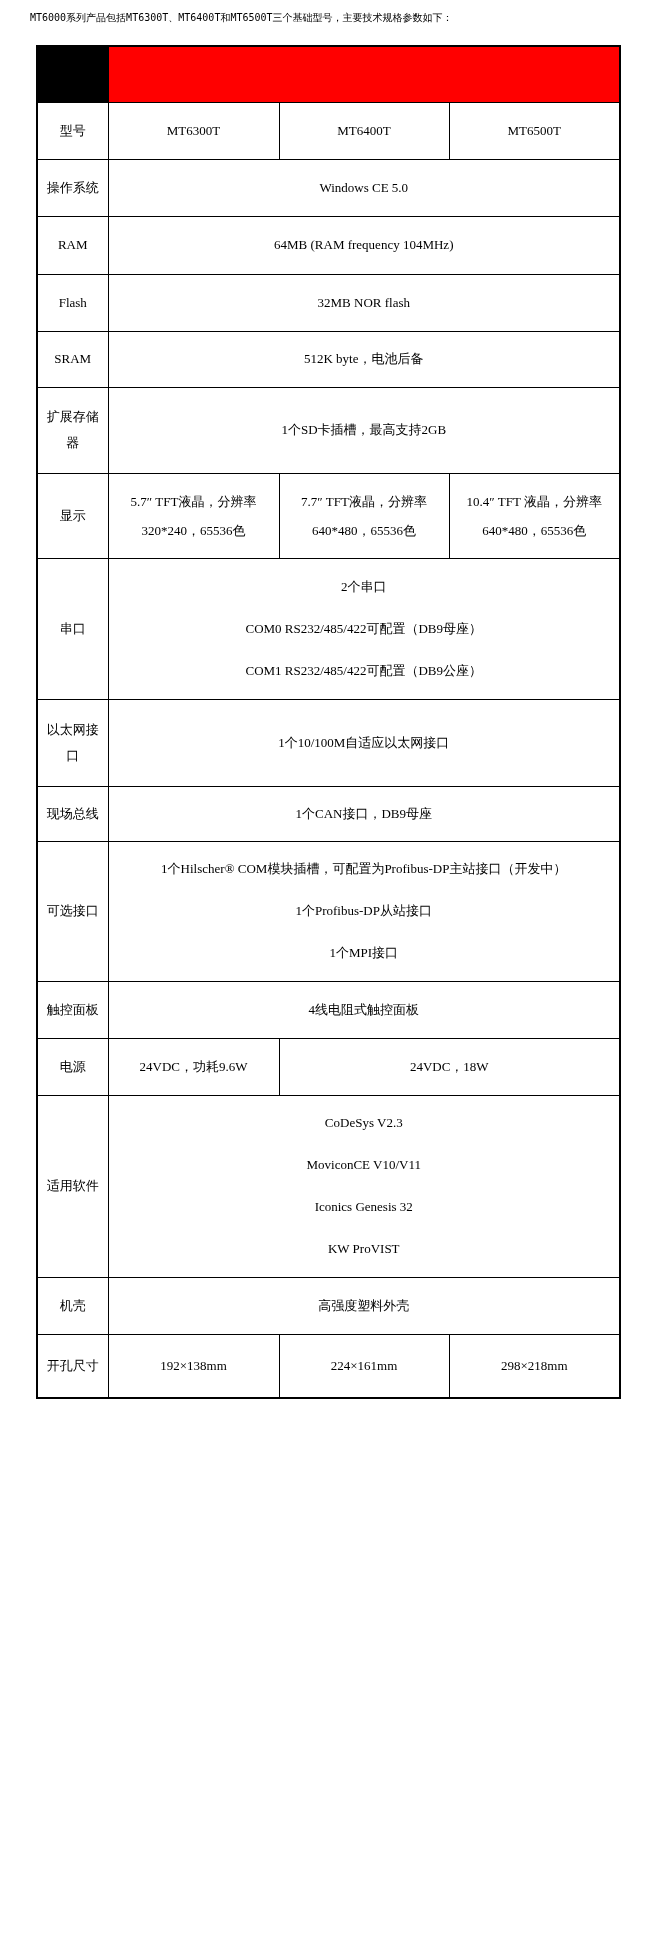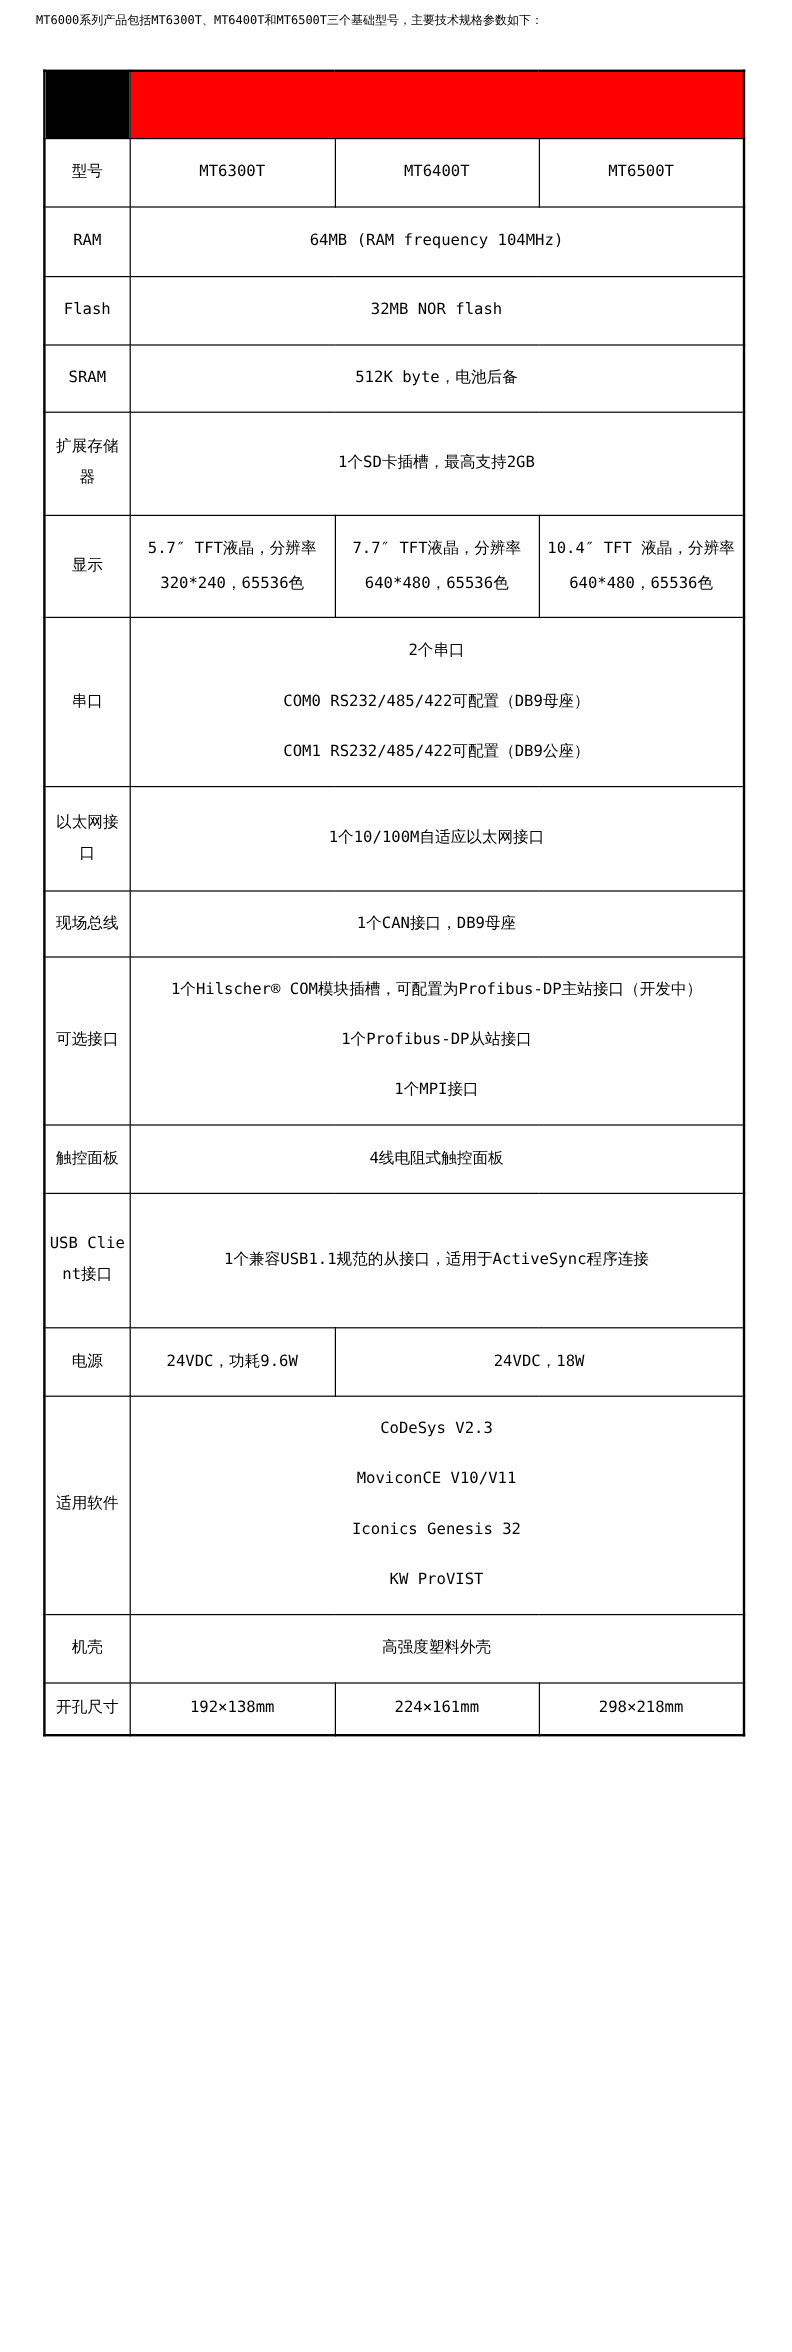--- a/index.html
+++ b/index.html
@@ -19,25 +19,26 @@
     position: absolute;
     left: 30px;
     top: 10px;
     font-size: 10px;
     line-height: 16px;
     white-space: nowrap;
   }
   table.spec {
     position: absolute;
     left: 36px;
-    top: 58px;
+    top: 45px;
     width: 583px;
     border-collapse: collapse;
     table-layout: fixed;
     border: 2px solid #000000;
+    font-family: Liberation Serif, serif;
   }
   table.spec td {
     border: 1px solid #000000;
     text-align: center;
     vertical-align: middle;
     font-size: 13px;
     padding: 0 3px;
     overflow: hidden;
   }
   td.corner { background: #000000; }
@@ -70,20 +71,24 @@
   </tr>
 
   <tr style="height:57px">
     <td class="rowlabel">型号</td>
     <td class="value">MT6300T</td>
     <td class="value">MT6400T</td>
     <td class="value">MT6500T</td>
   </tr>
 
 
+  <tr style="height:57px">
+    <td class="rowlabel">操作系统</td>
+    <td class="value" colspan="3">Windows CE 5.0</td>
+  </tr>
 
   <tr style="height:58px">
     <td class="rowlabel">RAM</td>
     <td class="value" colspan="3">64MB (RAM frequency 104MHz)</td>
   </tr>
 
   <tr style="height:57px">
     <td class="rowlabel">Flash</td>
     <td class="value" colspan="3">32MB NOR flash</td>
   </tr>
@@ -133,24 +138,20 @@
 1个Profibus-DP从站接口
 1个MPI接口</td>
   </tr>
 
   <tr style="height:57px">
     <td class="rowlabel">触控面板</td>
     <td class="value" colspan="3">4线电阻式触控面板</td>
   </tr>
 
 
-  <tr style="height:112px">
-    <td class="rowlabel">USB Client接口</td>
-    <td class="value" colspan="3">1个兼容USB1.1规范的从接口，适用于ActiveSync程序连接</td>
-  </tr>
 
 
   <tr style="height:57px">
     <td class="rowlabel">电源</td>
     <td class="value">24VDC，功耗9.6W</td>
     <td class="value" colspan="2">24VDC，18W</td>
   </tr>
 
 
   <tr style="height:182px">
@@ -159,20 +160,20 @@
 MoviconCE V10/V11
 Iconics Genesis 32
 KW ProVIST</td>
   </tr>
 
   <tr style="height:57px">
     <td class="rowlabel">机壳</td>
     <td class="value" colspan="3">高强度塑料外壳</td>
   </tr>
 
-  <tr style="height:44px">
+  <tr style="height:64px">
     <td class="rowlabel">开孔尺寸</td>
     <td class="value">192×138mm</td>
     <td class="value">224×161mm</td>
     <td class="value">298×218mm</td>
   </tr>
 </tbody>
   </table>
 
 </body></html>

